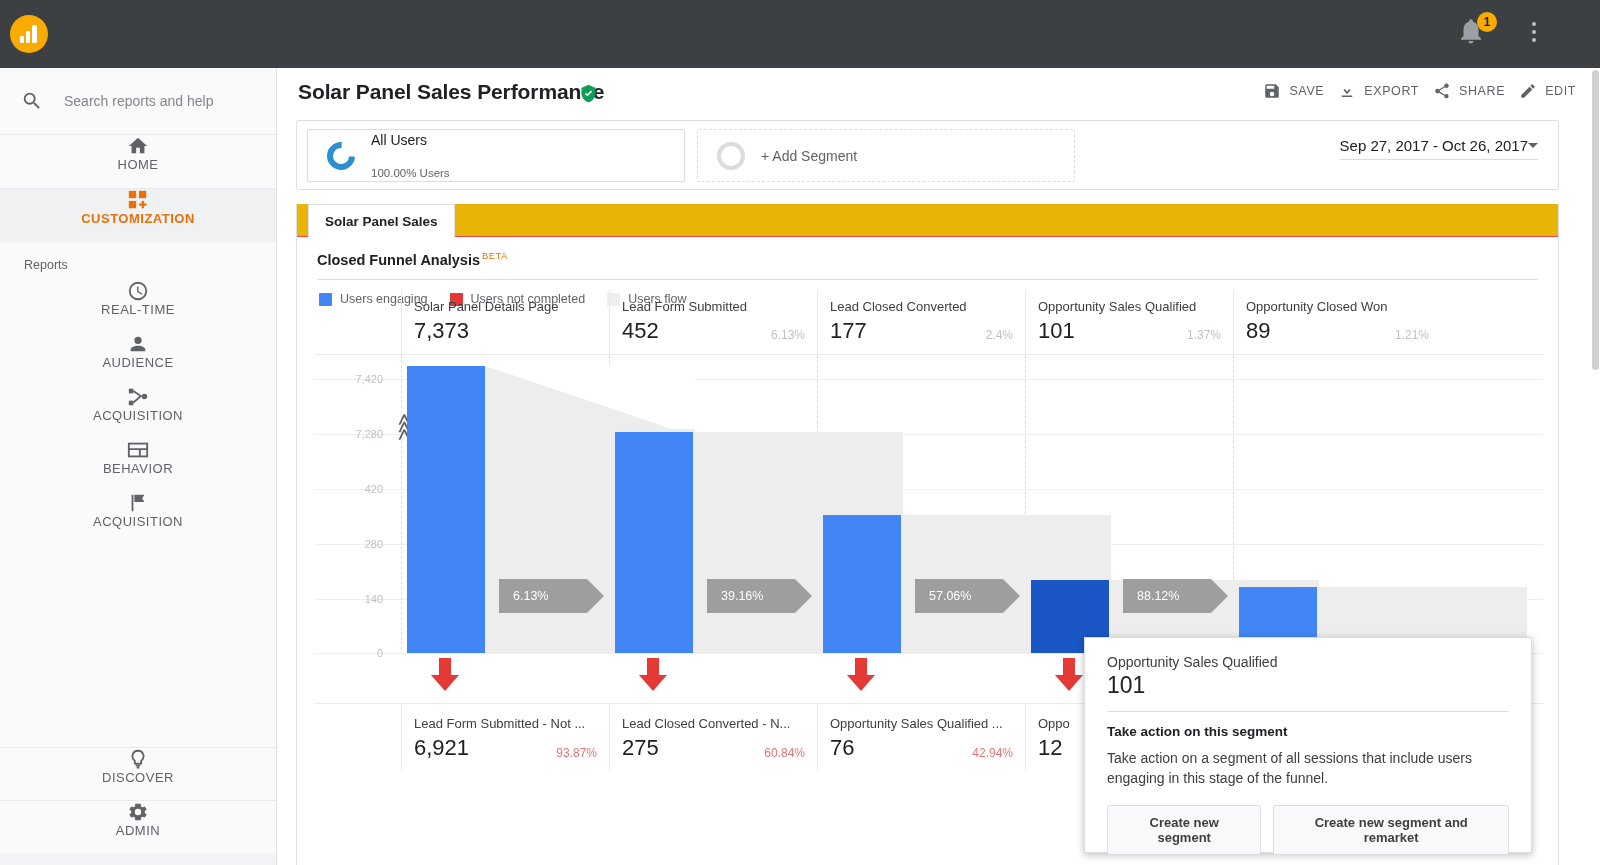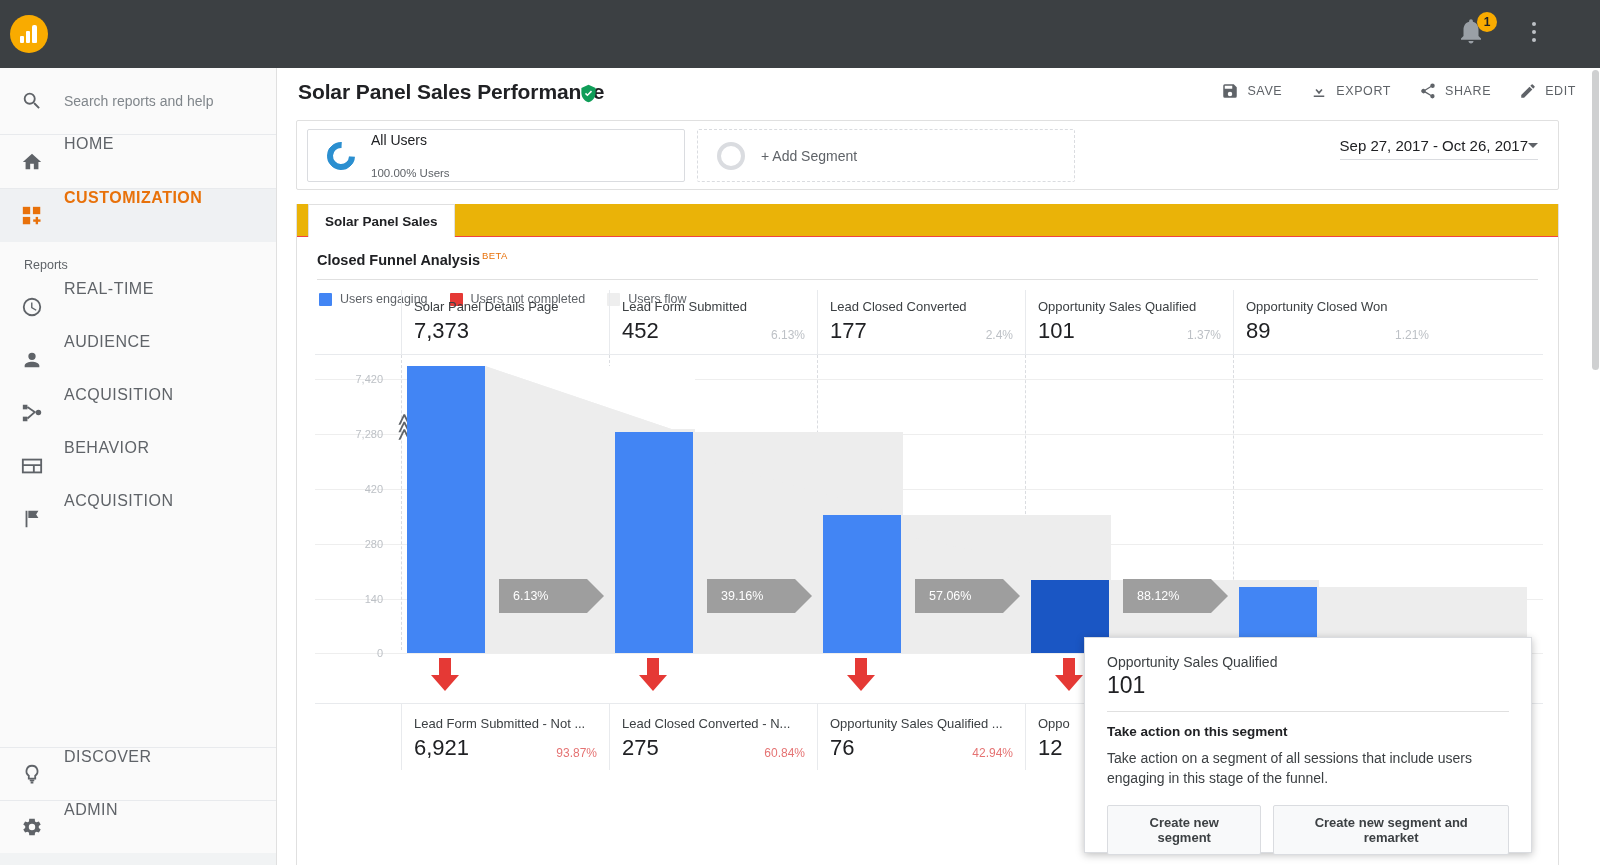--- a/index.html
+++ b/index.html
@@ -44,22 +44,22 @@
     display: flex; align-items: center;
   }
   .search-row .ico { width: 64px; display: flex; justify-content: center; }
   .search-input {
     border: none; outline: none; background: transparent;
     font-family: "Liberation Sans", sans-serif; font-size: 14px; color: #5f6368; width: 190px;
   }
   .search-input::placeholder { color: #80868b; }
 
   .nav-item {
-    position: relative; height: 53px; display: flex; 
-    cursor: pointer; font-size: 16px; letter-spacing: .5px; color: #5f6368;
+    position: relative; height: 53px; display: flex; align-items: center;
+    cursor: pointer; font-size: 13px; letter-spacing: .5px; color: #5f6368; flex-direction: column;
   }
   .nav-item .ico { width: 64px; display: flex; justify-content: center; align-items:center; }
   .nav-item.home { height: 54px; border-bottom: 1px solid #e8eaed; }
   .nav-item.active { background: #eff1f3; color: #e8710a; font-weight: bold; }
   .nav-item.active:after {
     content:""; position: absolute; left: 0; top: 0; width: 3px; height: 100%;
   }
   .section-label {
     font-size: 12.5px; color: #5f6368; padding: 16px 0 8px 24px;
   }
@@ -67,21 +67,21 @@
   .nav-bottom .nav-item { border-top: 1px solid #e8eaed; height: 53px; }
 
   
   .main { position: absolute; left: 277px; top: 68px; width: 1323px; height: 797px; background: #fff; overflow:hidden; }
   .titlebar { position: relative; height: 52px; }
   .page-title {
     position: absolute; left: 21px; top: 12px;
     font-size: 21px; color: #202124; font-weight: bold; letter-spacing: -.1px;
   }
   .verified { position: absolute; left: 302px; top: 16px; }
-  .actions { position: absolute; right: 24px; top: 14px; display: flex; gap: 28px; align-items: center; }
+  .actions { position: absolute; right: 24px; top: 14px; display: flex; gap: 14px; align-items: center; }
   .action { display: flex; align-items: center; gap: 8px; cursor: pointer; color: #5f6368;
             font-size: 12.5px; letter-spacing: .6px; }
 
   
   .segbar {
     position: absolute; left: 19px; top: 52px; width: 1263px; height: 70px;
     background: #fff; border: 1px solid #e0e0e0; border-radius: 2px;
   }
   .seg-card {
     position: absolute; left: 10px; top: 8px; width: 378px; height: 53px;

